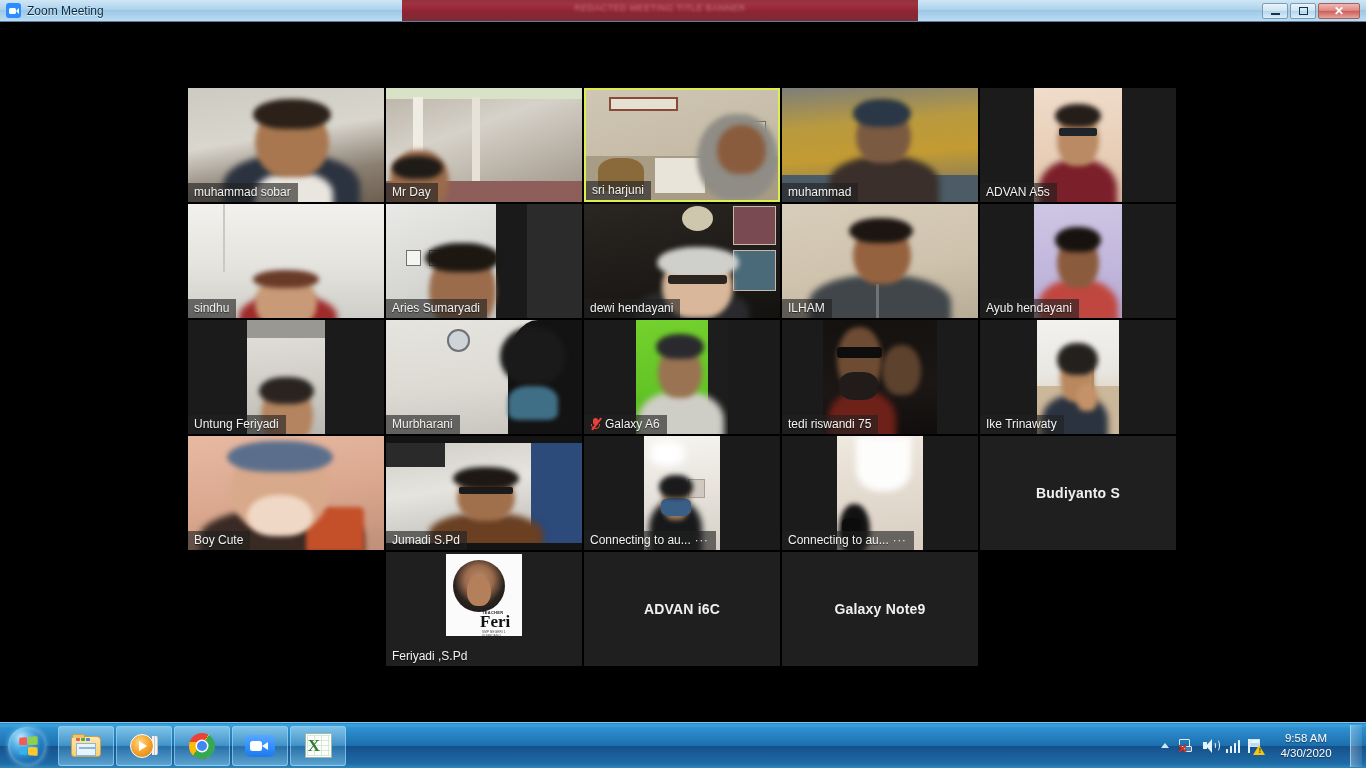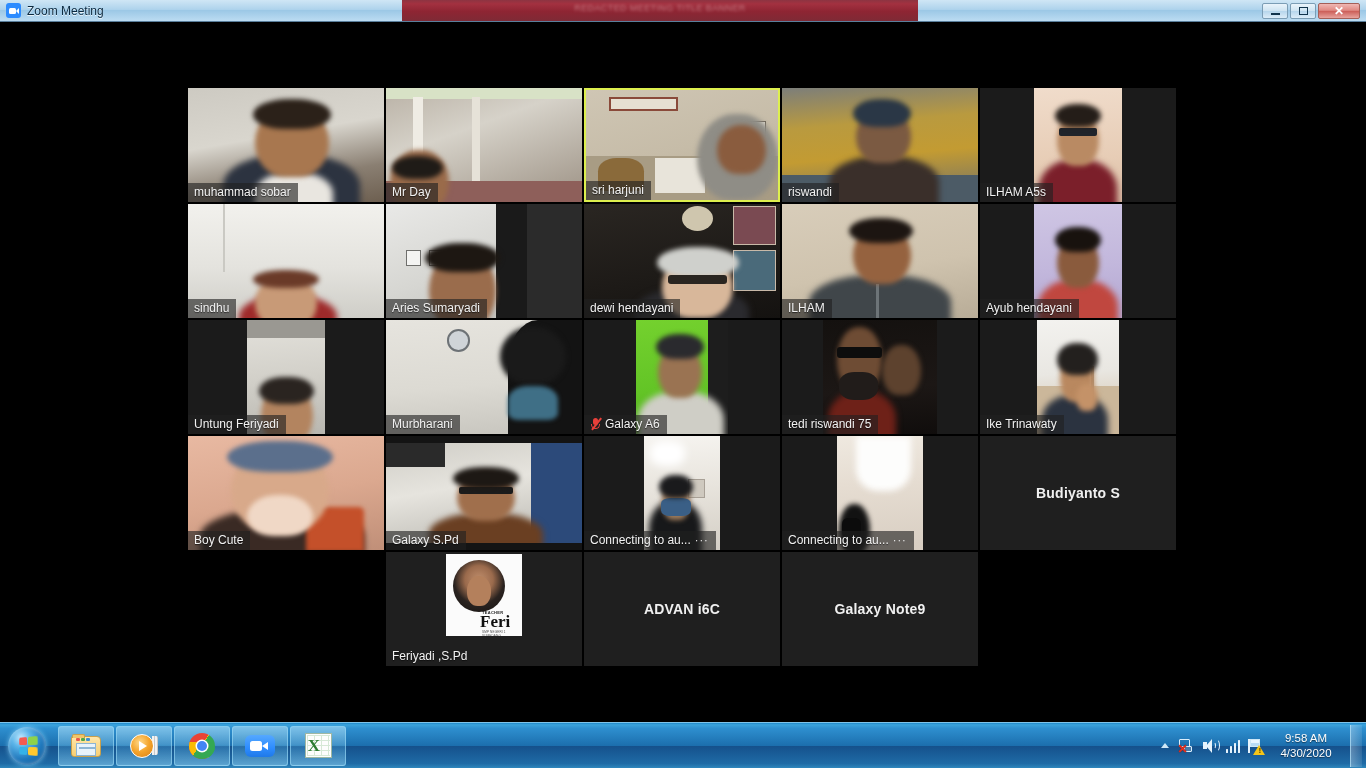--- a/index.html
+++ b/index.html
@@ -594,36 +594,36 @@
 
         <div class="tile">
           <div class="vid">
             <div class="bg" style="background:linear-gradient(175deg,#7c7e7a 0%,#b99a3f 32%,#c39b32 58%,#6d6f6c 100%);"></div>
             <div style="position:absolute;left:0;top:76%;width:100%;height:24%;background:#4c5b66;"></div>
             <div class="torso" style="left:24%;top:60%;width:56%;height:50%;background:#3a2f2a;"></div>
             <div class="subject" style="left:38%;top:18%;width:28%;height:48%;background:#7b5a42;"></div>
             <div class="subject" style="left:36%;top:10%;width:30%;height:24%;background:#2a3746;"></div>
           </div>
           <div class="name-strip">
-            <span class="label">riswandi</span>
+            <span class="label">muhammad</span>
           </div>
         </div>
 
         <div class="tile">
           <div class="vid portrait">
             <div class="inner" style="left:50%;width:88px;">
               <div class="bg" style="background:linear-gradient(175deg,#f0dccb 0%,#e7cdb6 62%,#d8bca4 100%);"></div>
               <div class="torso" style="left:6%;top:62%;width:88%;height:56%;background:#7b1f2a;"></div>
               <div class="subject" style="left:26%;top:22%;width:48%;height:46%;background:#b98a63;"></div>
               <div style="position:absolute;left:28%;top:35%;width:44%;height:7%;background:#20242b;border-radius:2px;"></div>
               <div class="subject" style="left:24%;top:14%;width:52%;height:20%;background:#241d18;"></div>
             </div>
           </div>
           <div class="name-strip">
-            <span class="label">ILHAM A5s</span>
+            <span class="label">ADVAN A5s</span>
           </div>
         </div>
       </div>
 
       <div class="gallery-row">
 
         <div class="tile">
           <div class="vid">
             <div class="bg" style="background:linear-gradient(180deg,#f2f1ed 0%,#e4e3de 55%,#cfcec8 100%);"></div>
             <div style="position:absolute;left:18%;top:0;width:2px;height:60%;background:#cac9c3;"></div>
@@ -801,21 +801,21 @@
               <div class="bg" style="background:linear-gradient(170deg,#cfcdc6 0%,#e6e4de 42%,#b6b4ad 100%);"></div>
               <div style="position:absolute;left:0;top:0;width:30%;height:24%;background:#2a2a2a;"></div>
               <div style="position:absolute;right:0;top:0;width:26%;height:100%;background:#2c4a7a;"></div>
               <div class="torso" style="left:22%;top:70%;width:58%;height:44%;background:#6a3f22;"></div>
               <div class="subject" style="left:36%;top:30%;width:30%;height:48%;background:#a06f4c;"></div>
               <div style="position:absolute;left:37%;top:44%;width:28%;height:7%;background:#1c1c1c;border-radius:2px;"></div>
               <div class="subject" style="left:34%;top:24%;width:34%;height:22%;background:#1d1814;"></div>
             </div>
           </div>
           <div class="name-strip">
-            <span class="label">Galaxy S.Pd</span>
+            <span class="label">Jumadi S.Pd</span>
           </div>
         </div>
 
         <div class="tile">
           <div class="vid portrait">
             <div class="inner" style="left:50%;width:76px;">
               <div class="bg" style="background:linear-gradient(175deg,#f6f4f0 0%,#e8e4dd 46%,#d4cfc6 100%);"></div>
               <div style="position:absolute;left:8%;top:4%;width:46%;height:22%;background:#ffffff;border-radius:40%;filter:blur(4px);"></div>
               <div style="position:absolute;left:58%;top:38%;width:22%;height:16%;background:#cfc9bf;border:1px solid #a8a096;"></div>
               <div class="torso" style="left:6%;top:56%;width:70%;height:54%;background:#17181a;"></div>

